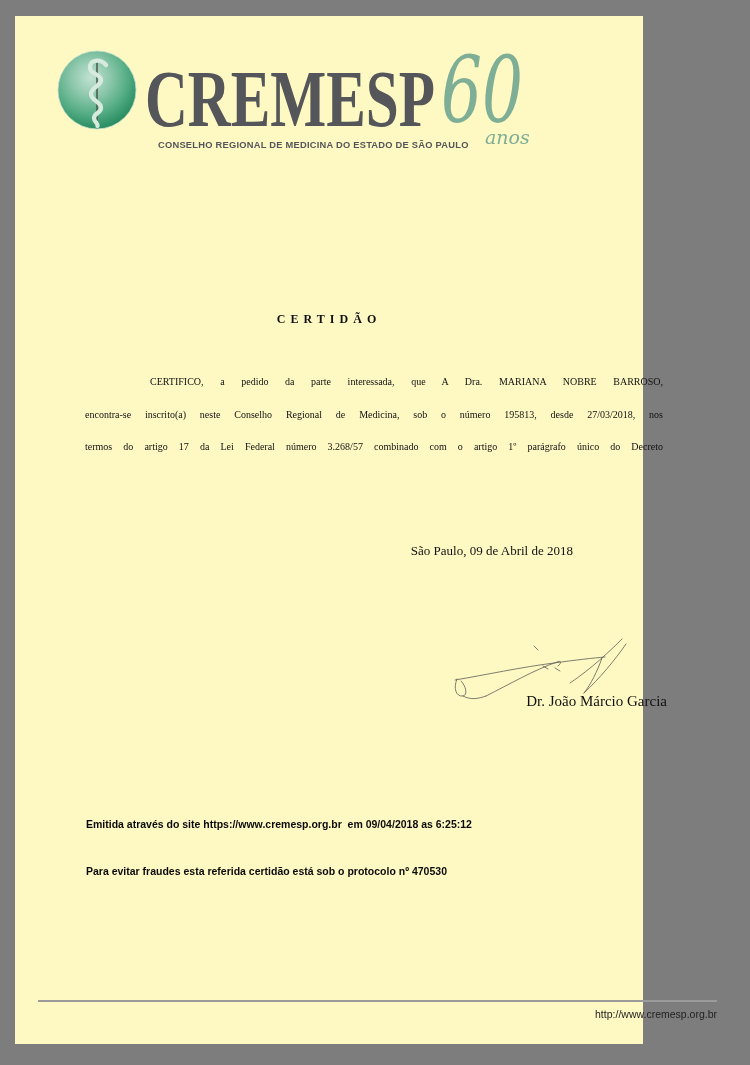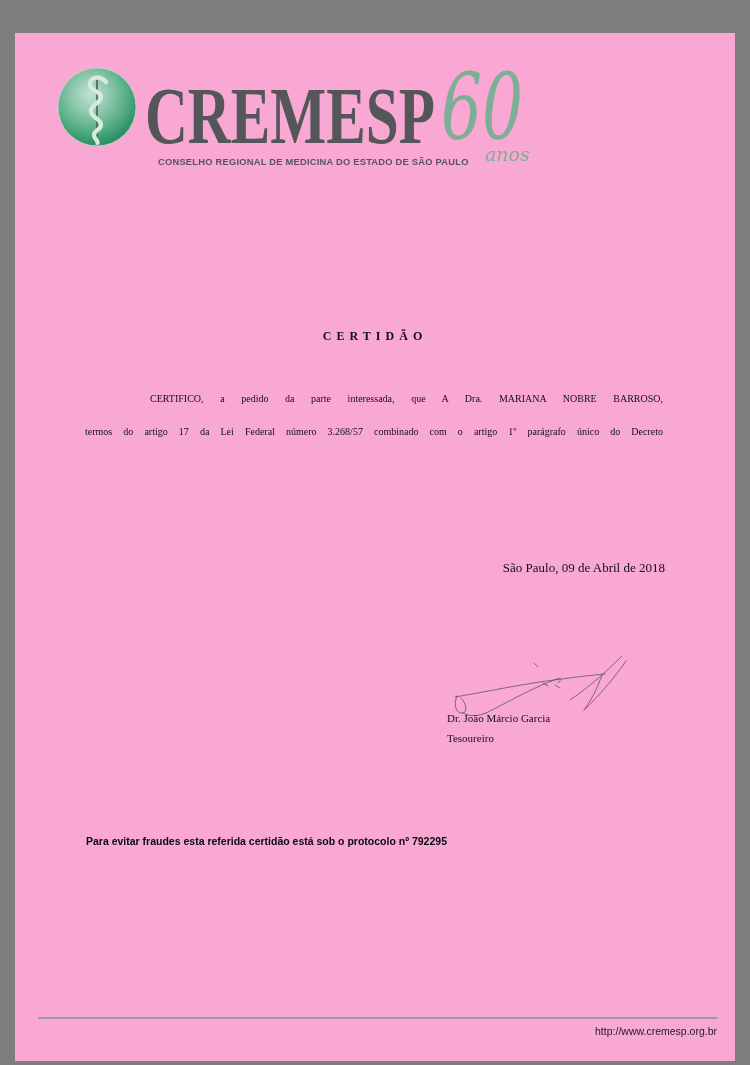--- a/index.html
+++ b/index.html
@@ -4,23 +4,23 @@
 <style>
   html,body{margin:0;padding:0;}
   body{
     width:750px;height:1065px;
     background:#7d7d7d;
     position:relative;
     overflow:hidden;
     font-family:"Liberation Serif", serif;
   }
   .page{
-    position:absolute;left:15px;top:33px;
-    width:720px;height:1028px;
-    background:#f9a8d4;
+    position:absolute;left:15px;top:16px;
+    width:628px;height:1028px;
+    background:#fef9c3;
   }
   
   .logo{position:absolute;left:42px;top:30px;width:520px;height:110px;}
   .sphere{position:absolute;left:0;top:3px;width:80px;height:82px;}
   .brand-svg{position:absolute;left:88px;top:22px;width:300px;height:74px;}
   .tagline{
     position:absolute;left:101px;top:94px;width:290px;
     font-family:"Liberation Sans", sans-serif;
     font-size:9.3px;font-weight:bold;letter-spacing:0.25px;
     color:#54565a;white-space:nowrap;
@@ -50,21 +50,21 @@
   .jline.last{text-align-last:left;}
   
   .dateline{
     position:absolute;right:70px;top:527px;
     font-size:13px;color:#111;
   }
   
   .sig-svg{position:absolute;left:435px;top:620px;width:182px;height:64px;}
   .sig-block{
     position:absolute;left:432px;top:675px;width:220px;
-    text-align:left;font-size:11px;line-height:20px;color:#111;
+    text-align:right;font-size:15px;line-height:20px;color:#111;
   }
   
   .issuance{
     position:absolute;left:71px;top:770px;
     font-family:"Liberation Sans", sans-serif;
     font-size:10.5px;font-weight:bold;line-height:15.6px;
     color:#0a0a0a;white-space:pre-wrap;
   }
   
   .rule{
@@ -109,20 +109,21 @@
     <svg class="anniv-svg" viewBox="0 0 100 110">
       <text x="2" y="76" font-family="DejaVu Serif, serif" font-style="italic" font-size="92" fill="#7FAE97" textLength="82" lengthAdjust="spacingAndGlyphs">60</text>
       <text x="46" y="98" font-family="DejaVu Serif, serif" font-style="italic" font-size="19" fill="#7FAE97">anos</text>
     </svg>
   </div>
 
   <div class="title">CERTIDÃO</div>
 
   <div class="bodytext">
     <div class="jline justified first">CERTIFICO, a pedido da parte interessada, que A Dra. MARIANA NOBRE BARROSO,</div>
+    <div class="jline justified">encontra-se inscrito(a) neste Conselho Regional de Medicina, sob o número 195813, desde 27/03/2018, nos</div>
     <div class="jline justified">termos do artigo 17 da Lei Federal número 3.268/57 combinado com o artigo 1º parágrafo único do Decreto</div>
   </div>
 
   <div class="dateline">São Paulo, 09 de Abril de 2018</div>
 
   <svg class="sig-svg" viewBox="0 0 182 64">
     <g stroke="#4d4d4d" stroke-width="0.8" fill="none" stroke-linecap="round" opacity="0.9">
       <path d="M5,44 C35,39 72,31 104,27 C126,24 143,22 155,21"></path>
       <path d="M7,43 C3,52 6,61 13,60 C18,59 16,50 11,45"></path>
       <path d="M13,60 C20,64 28,63 36,60"></path>
@@ -131,23 +132,23 @@
       <path d="M134,57 C150,42 165,24 176,8"></path>
       <path d="M120,47 C141,33 160,15 172,3"></path>
       <path d="M84,10 l4,4"></path>
       <path d="M93,30 l5,3"></path>
       <path d="M105,32 l5,3"></path>
     </g>
   </svg>
 
   <div class="sig-block">
     <div>Dr. João Márcio Garcia</div>
-    <div>Tesoureiro</div>
   </div>
 
   <div class="issuance">
-    <div>Para evitar fraudes esta referida certidão está sob o protocolo nº 792295</div>
+    <div>Emitida através do site https://www.cremesp.org.br  em 09/04/2018 as 6:25:12</div>
+    <div>Para evitar fraudes esta referida certidão está sob o protocolo nº 470530</div>
   </div>
 
   <div class="rule"></div>
   <div class="site-url">http://www.cremesp.org.br</div>
 
 </div>
 
 </body></html>

